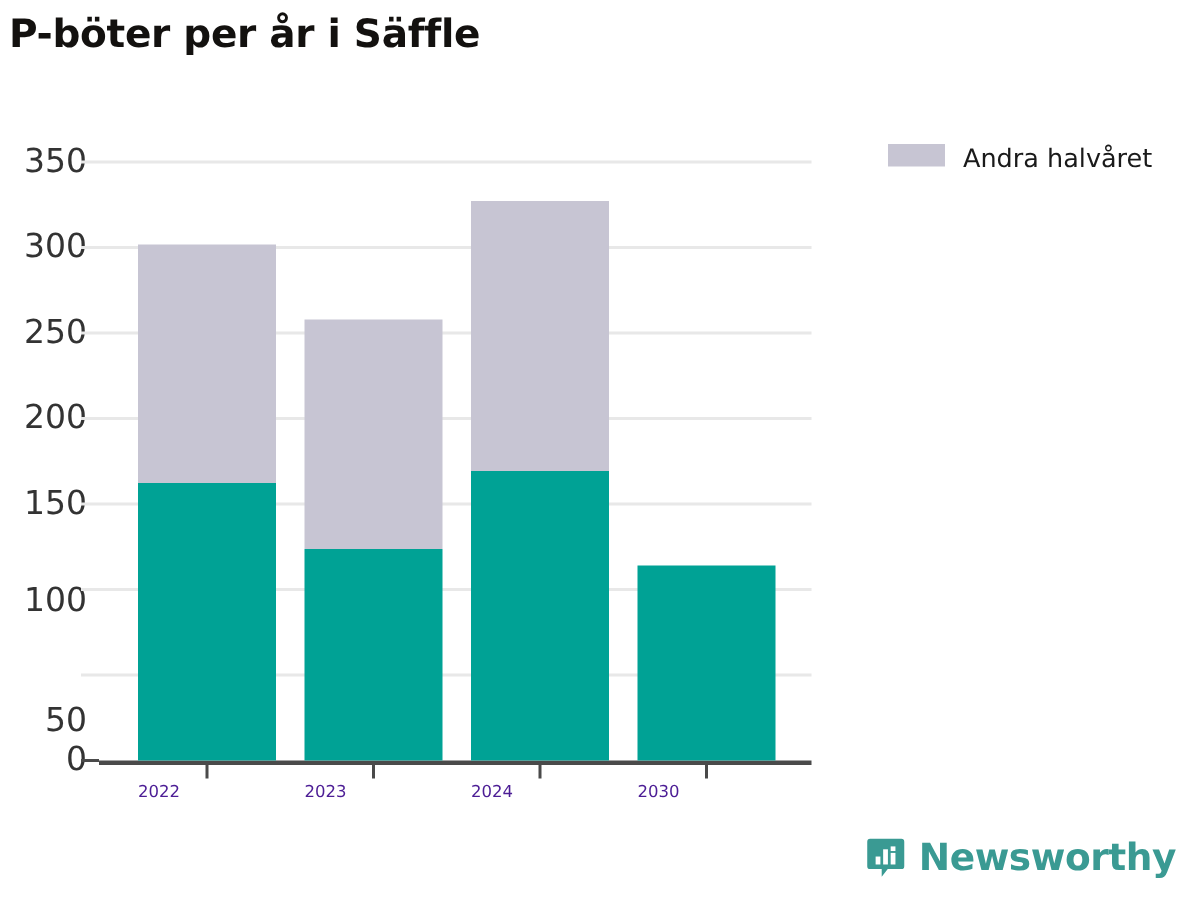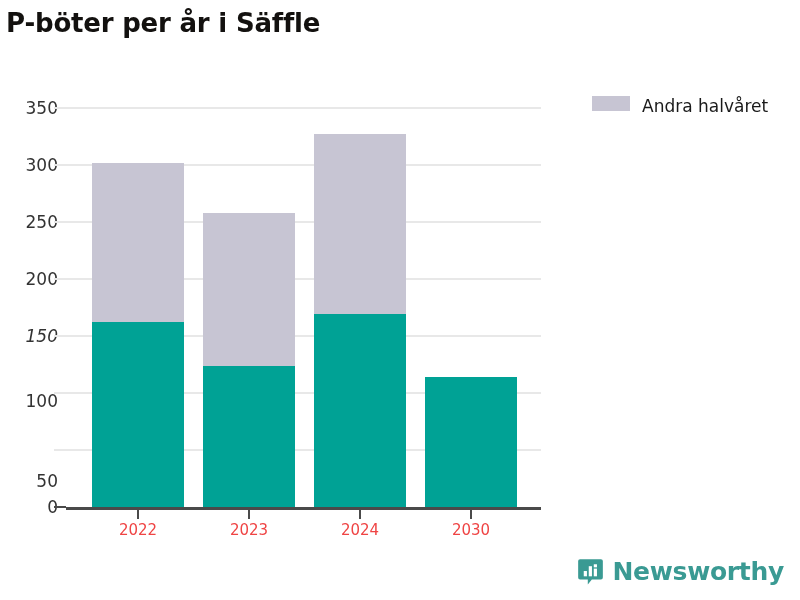--- a/index.html
+++ b/index.html
@@ -59,21 +59,21 @@
     width: 12px;
     height: 2px;
     background: #e8e8e8;
   }
 
   .ytick-label {
     position: absolute;
     right: 0;
     width: 52px;
     text-align: right;
-    font-size: 17px;
+    font-size: 22px;
     color: #333333;
     transform: translateY(-50%);
     white-space: nowrap;
   }
   #y-axis-labels {
     position: absolute;
     left: 0;
     top: 108px;
     width: 58px;
     height: 399px;
@@ -103,23 +103,22 @@
   .xtick-mark {
     position: absolute;
     top: 3px;
     width: 2px;
     height: 9px;
     background: #4a4a4a;
   }
   .xtick-label {
     position: absolute;
     top: 14px;
-    font-size: 15px;
-    color: #ef4444;
-    text-align: center;
+    font-size: 11px;
+    color: #4c1d95;
     width: 92px;
     white-space: nowrap;
   }
 
   
   #legend {
     position: absolute;
     left: 592px;
     top: 96px;
     width: 205px;
@@ -165,21 +164,21 @@
 </style>
 </head>
 <body>
 
 <div id="chart-title">P-böter per år i Säffle</div>
 
 <div id="y-axis-labels">
     <div class="ytick-label" style="top: 399px;">0</div>
     <div class="ytick-label" style="top: 338px; margin-top: 35px;">50</div>
     <div class="ytick-label" style="top: 293px;">100</div>
-    <div class="ytick-label" style="top: 228px; font-style: italic;">150</div>
+    <div class="ytick-label" style="top: 228px;">150</div>
     <div class="ytick-label" style="top: 171px;">200</div>
     <div class="ytick-label" style="top: 114px;">250</div>
     <div class="ytick-label" style="top: 57px;">300</div>
     <div class="ytick-label" style="top: 5.68434e-14px;">350</div>
   </div>
 
 <div id="plot-area">
   <div class="axis-baseline"></div>
 <div class="tick-stub" style="top: 398px; background: rgb(74, 74, 74);"></div>
     <div class="gridline" style="top: 341px;"></div>

